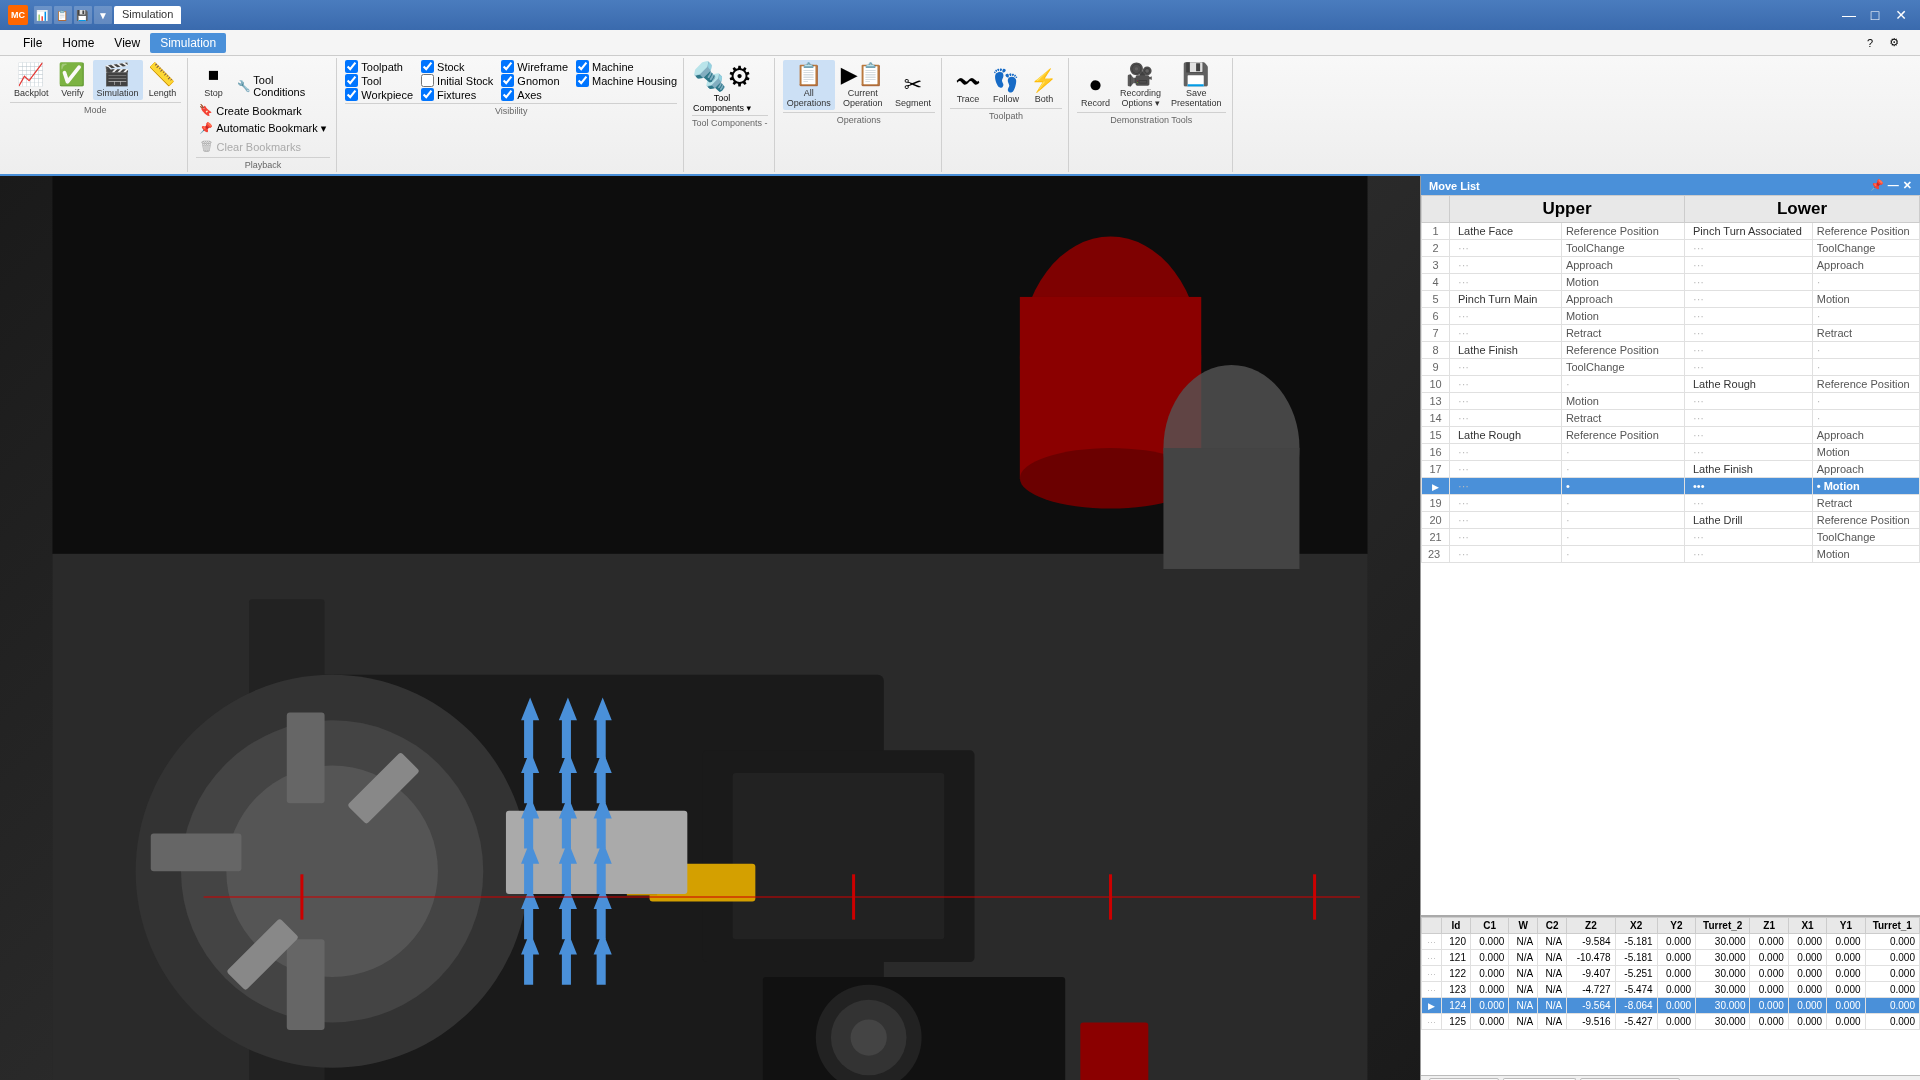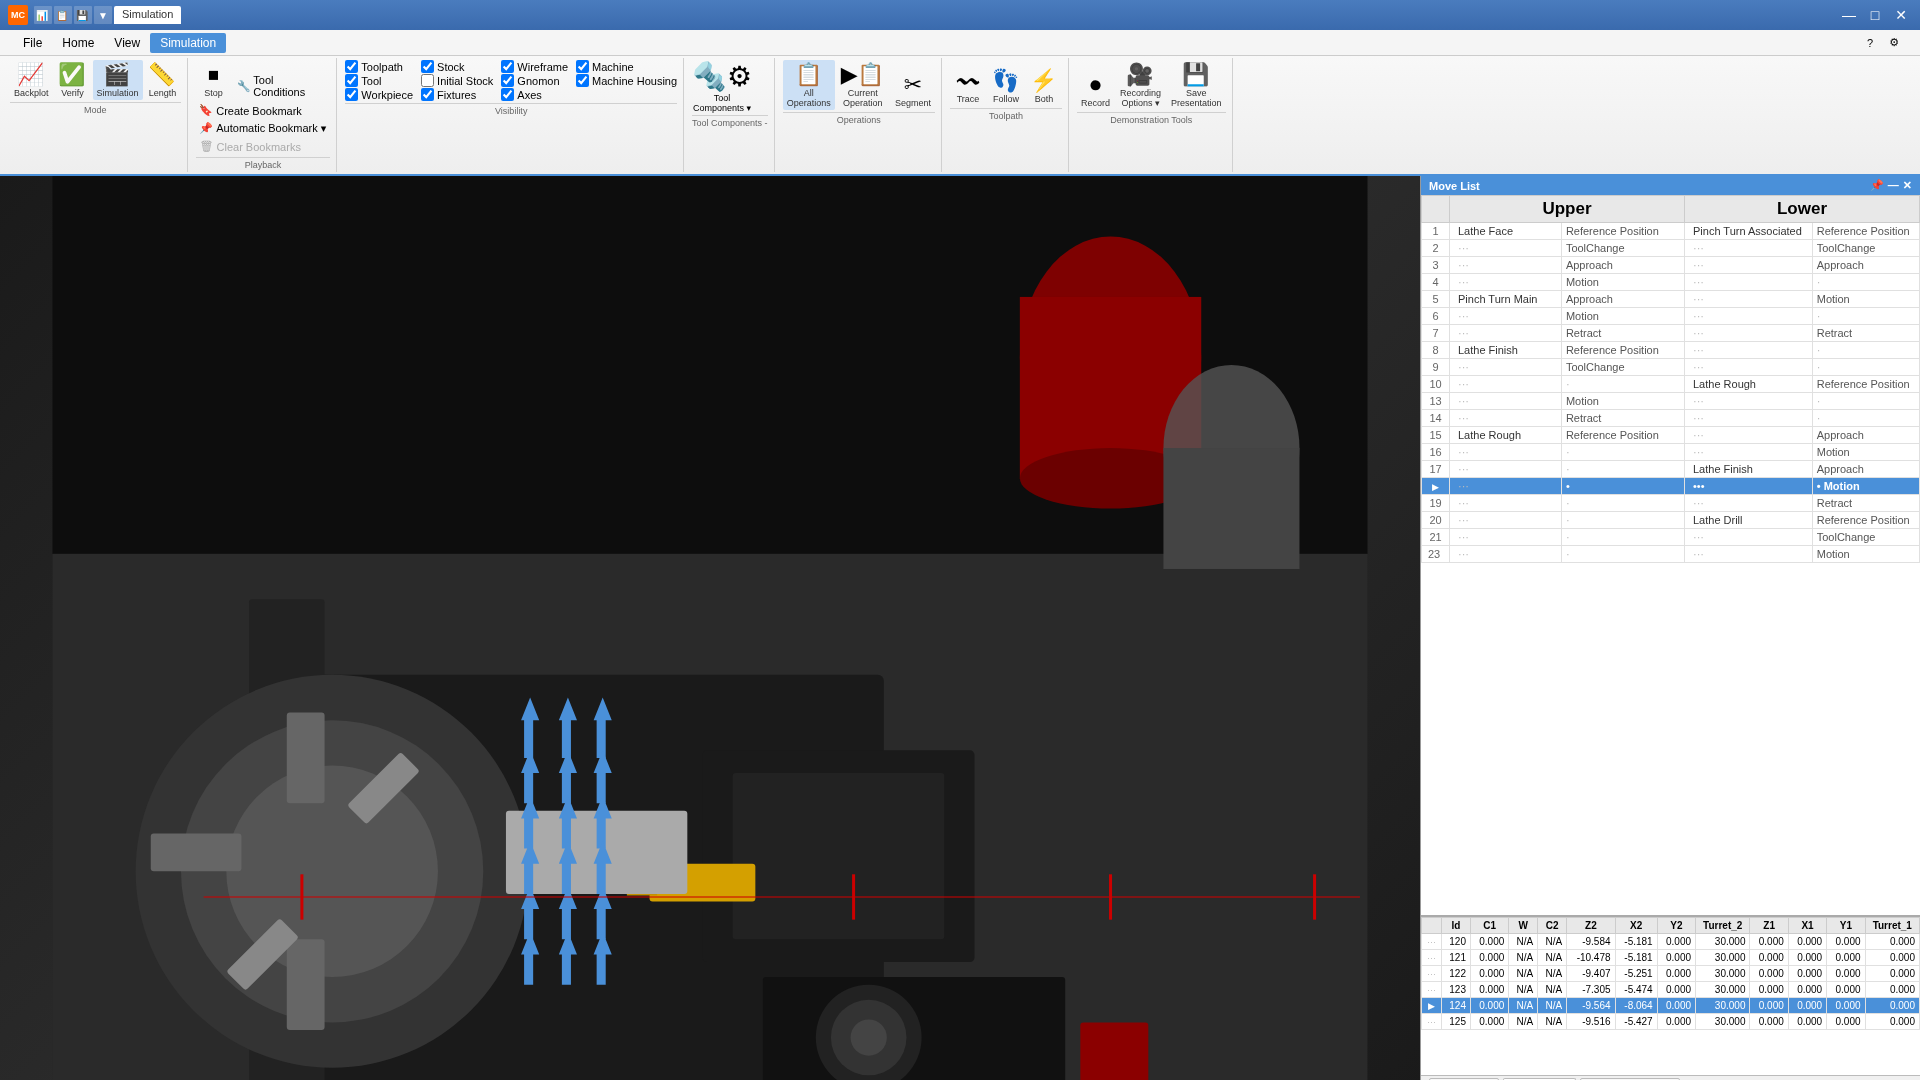--- a/index.html
+++ b/index.html
@@ -748,21 +748,21 @@
               <td>0.000</td>
               <td>0.000</td>
               <td>0.000</td>
             </tr>
             <tr>
               <td style="text-align: center; color: rgb(187, 187, 187); font-size: 9px;">···</td>
               <td>123</td>
               <td>0.000</td>
               <td>N/A</td>
               <td>N/A</td>
-              <td>-7.305</td>
+              <td>-4.727</td>
               <td>-5.474</td>
               <td>0.000</td>
               <td>30.000</td>
               <td>0.000</td>
               <td>0.000</td>
               <td>0.000</td>
               <td>0.000</td>
             </tr>
             <tr class="data-row-highlighted">
               <td style="text-align: center; color: white; font-size: 9px;">▶</td>

